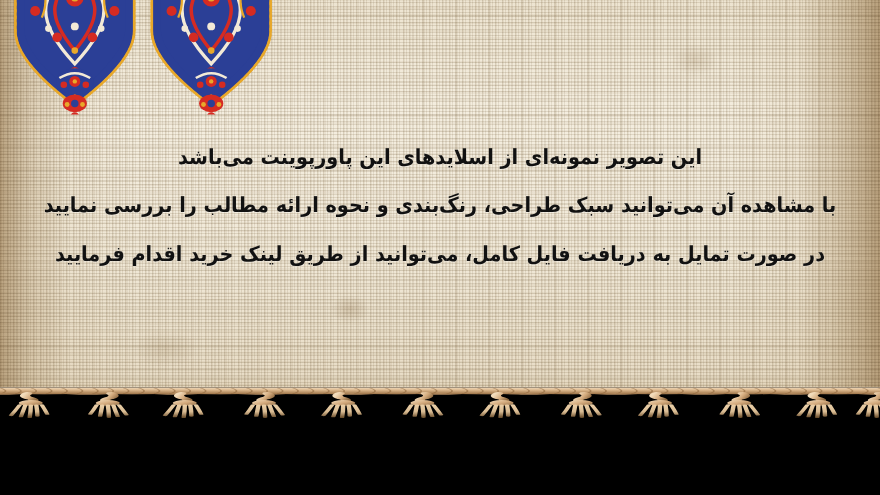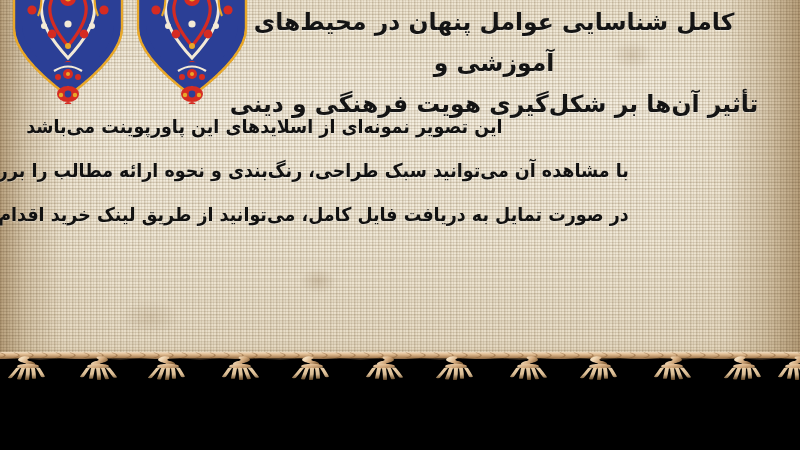--- a/index.html
+++ b/index.html
@@ -69,22 +69,22 @@
   
   .title{
     position:absolute;right:26px;top:2px;width:560px;
     text-align:center;
     font-size:23.5px;line-height:41px;font-weight:700;
     color:#141414;
     letter-spacing:0px;
     text-shadow:0 1px 0 rgba(255,255,255,.35);
   }
   .body-block{
-    position:absolute;left:0;top:104px;width:655px;
-    text-align:left;
+    position:absolute;left:0;top:121px;width:800px;
+    text-align:center;
     color:#111;
   }
   .bline{
     font-size:19px;line-height:44px;font-weight:700;
     font-family:"DejaVu Sans","Liberation Sans",sans-serif;
     transform:scaleX(.92);
     text-shadow:0 1px 0 rgba(255,255,255,.3);
     white-space:nowrap;
   }
 
@@ -193,24 +193,20 @@
       <g transform="translate(60,140)">
         <ellipse cx="0" cy="0" rx="11" ry="8" fill="#d52b22"></ellipse>
         <circle cx="0" cy="0" r="3.4" fill="#2b3f96"></circle>
         <circle cx="-7" cy="1" r="2.2" fill="#e8a82a"></circle>
         <circle cx="7" cy="1" r="2.2" fill="#e8a82a"></circle>
       </g>
       <circle cx="60" cy="152" r="4" fill="#d52b22"></circle>
     </svg>
   </div>
 
-  <div class="title">
-    <div>کامل شناسایی عوامل پنهان در محیط‌های آموزشی و</div>
-    <div>تأثیر آن‌ها بر شکل‌گیری هویت فرهنگی و دینی</div>
-  </div>
 
   <div class="body-block">
     <div class="bline">این تصویر نمونه‌ای از اسلایدهای این پاورپوینت می‌باشد</div>
     <div class="bline">با مشاهده آن می‌توانید سبک طراحی، رنگ‌بندی و نحوه ارائه مطالب را بررسی نمایید</div>
     <div class="bline">در صورت تمایل به دریافت فایل کامل، می‌توانید از طریق لینک خرید اقدام فرمایید</div>
   </div>
 
   <div class="fringe">
     <svg class="cord" width="800" height="98" viewBox="0 0 800 98" preserveAspectRatio="none">
       <defs>

